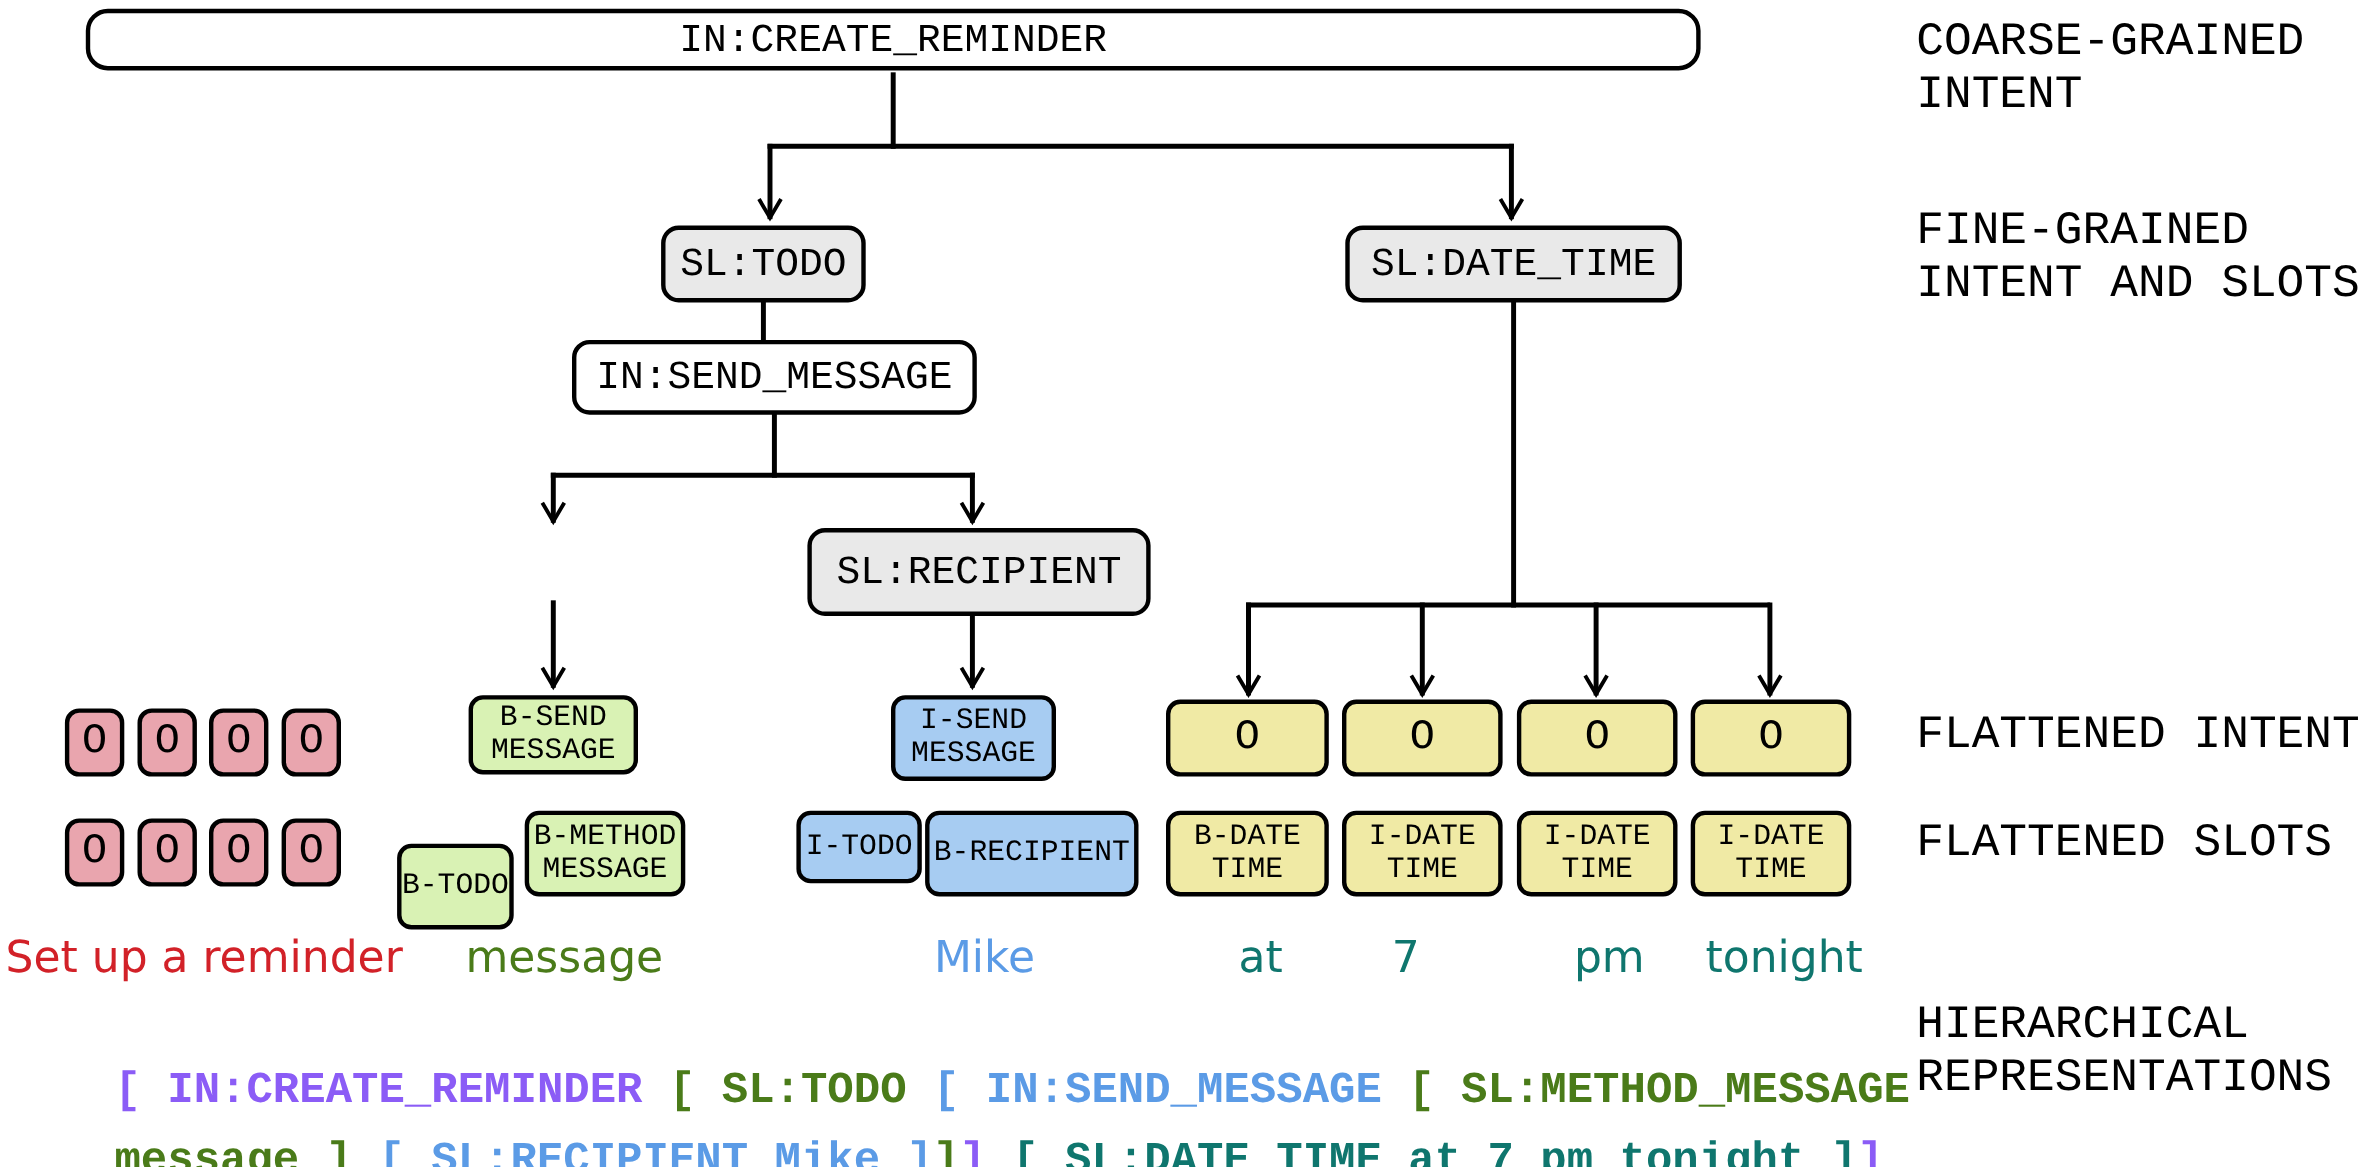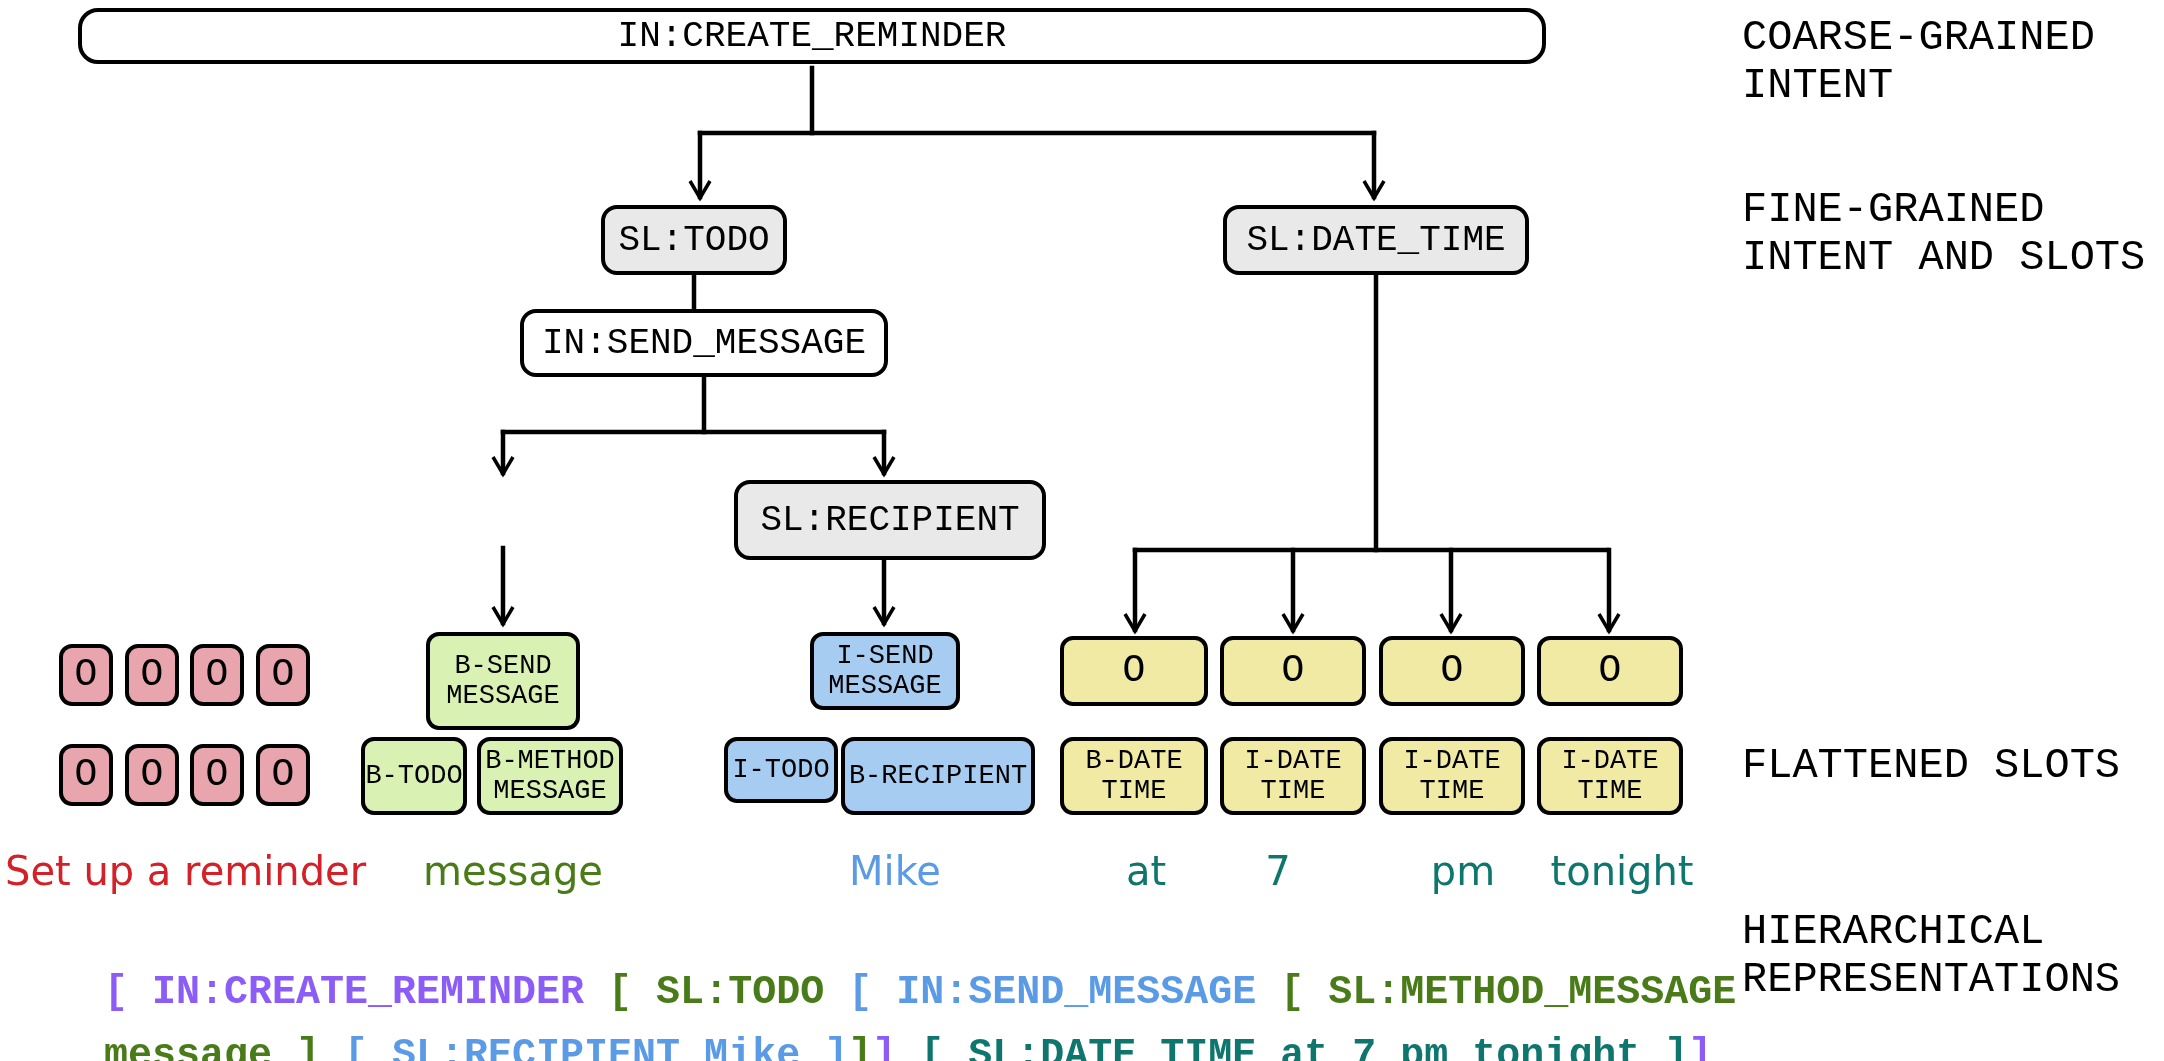--- a/index.html
+++ b/index.html
@@ -71,34 +71,34 @@
   <div class="node" style="left:78px;top:8px;width:1468px;height:56px;border-radius:20px;">IN:CREATE_REMINDER</div>
   <div class="node gray" style="left:601px;top:205px;width:186px;height:70px;">SL:TODO</div>
   <div class="node gray" style="left:1223px;top:205px;width:306px;height:70px;">SL:DATE_TIME</div>
   <div class="node" style="left:520px;top:309px;width:368px;height:68px;">IN:SEND_MESSAGE</div>
   <div class="node gray" style="left:734px;top:480px;width:312px;height:80px;">SL:RECIPIENT</div>
 
   <div class="tok pink single" style="left:59px;top:644px;width:54px;height:62px;">O</div>
   <div class="tok pink single" style="left:125px;top:644px;width:54px;height:62px;">O</div>
   <div class="tok pink single" style="left:190px;top:644px;width:54px;height:62px;">O</div>
   <div class="tok pink single" style="left:256px;top:644px;width:54px;height:62px;">O</div>
-  <div class="tok green" style="left:426px;top:632px;width:154px;height:98px;">B-SEND
+  <div class="tok green" style="left:426px;top:632px;width:154px;height:72px;">B-SEND
 MESSAGE</div>
   <div class="tok blue" style="left:810px;top:632px;width:150px;height:78px;">I-SEND
 MESSAGE</div>
   <div class="tok yellow single" style="left:1060px;top:636px;width:148px;height:70px;">O</div>
   <div class="tok yellow single" style="left:1220px;top:636px;width:146px;height:70px;">O</div>
   <div class="tok yellow single" style="left:1379px;top:636px;width:146px;height:70px;">O</div>
   <div class="tok yellow single" style="left:1537px;top:636px;width:146px;height:70px;">O</div>
 
   <div class="tok pink single" style="left:59px;top:744px;width:54px;height:62px;">O</div>
   <div class="tok pink single" style="left:125px;top:744px;width:54px;height:62px;">O</div>
   <div class="tok pink single" style="left:190px;top:744px;width:54px;height:62px;">O</div>
   <div class="tok pink single" style="left:256px;top:744px;width:54px;height:62px;">O</div>
-  <div class="tok green" style="left:361px;top:737px;width:106px;height:78px;">B-TODO</div>
+  <div class="tok green" style="left:361px;top:767px;width:106px;height:78px;">B-TODO</div>
   <div class="tok green" style="left:477px;top:737px;width:146px;height:78px;">B-METHOD
 MESSAGE</div>
   <div class="tok blue" style="left:724px;top:737px;width:114px;height:66px;">I-TODO</div>
   <div class="tok blue" style="left:841px;top:737px;width:194px;height:78px;">B-RECIPIENT</div>
   <div class="tok yellow" style="left:1060px;top:737px;width:148px;height:78px;">B-DATE
 TIME</div>
   <div class="tok yellow" style="left:1220px;top:737px;width:146px;height:78px;">I-DATE
 TIME</div>
   <div class="tok yellow" style="left:1379px;top:737px;width:146px;height:78px;">I-DATE
 TIME</div>
@@ -117,17 +117,18 @@
     <span class="c-black">[ IN:CREATE_REMINDER </span><span class="c-green">[ SL:TODO </span><span class="c-blue">[ IN:SEND_MESSAGE </span><span class="c-green">[ SL:METHOD_MESSAGE</span>
   </div>
   <div class="hier-line" style="top:988px;">
     <span class="c-green">message ] </span><span class="c-blue">[ SL:RECIPIENT Mike ]</span><span class="c-green">]</span><span class="c-black">] </span><span class="c-olive">[ SL:DATE_TIME at 7 pm tonight ]</span><span class="c-black">]</span>
   </div>
 
   <div class="side-label" style="top:14px;">COARSE-GRAINED
 INTENT</div>
   <div class="side-label" style="top:186px;">FINE-GRAINED
 INTENT AND SLOTS</div>
+  <div class="side-label" style="top:644px;">FLATTENED INTENT</div>
   <div class="side-label" style="top:742px;">FLATTENED SLOTS</div>
   <div class="side-label" style="top:908px;">HIERARCHICAL
 REPRESENTATIONS</div>
 
 </div>
 
 </body></html>

